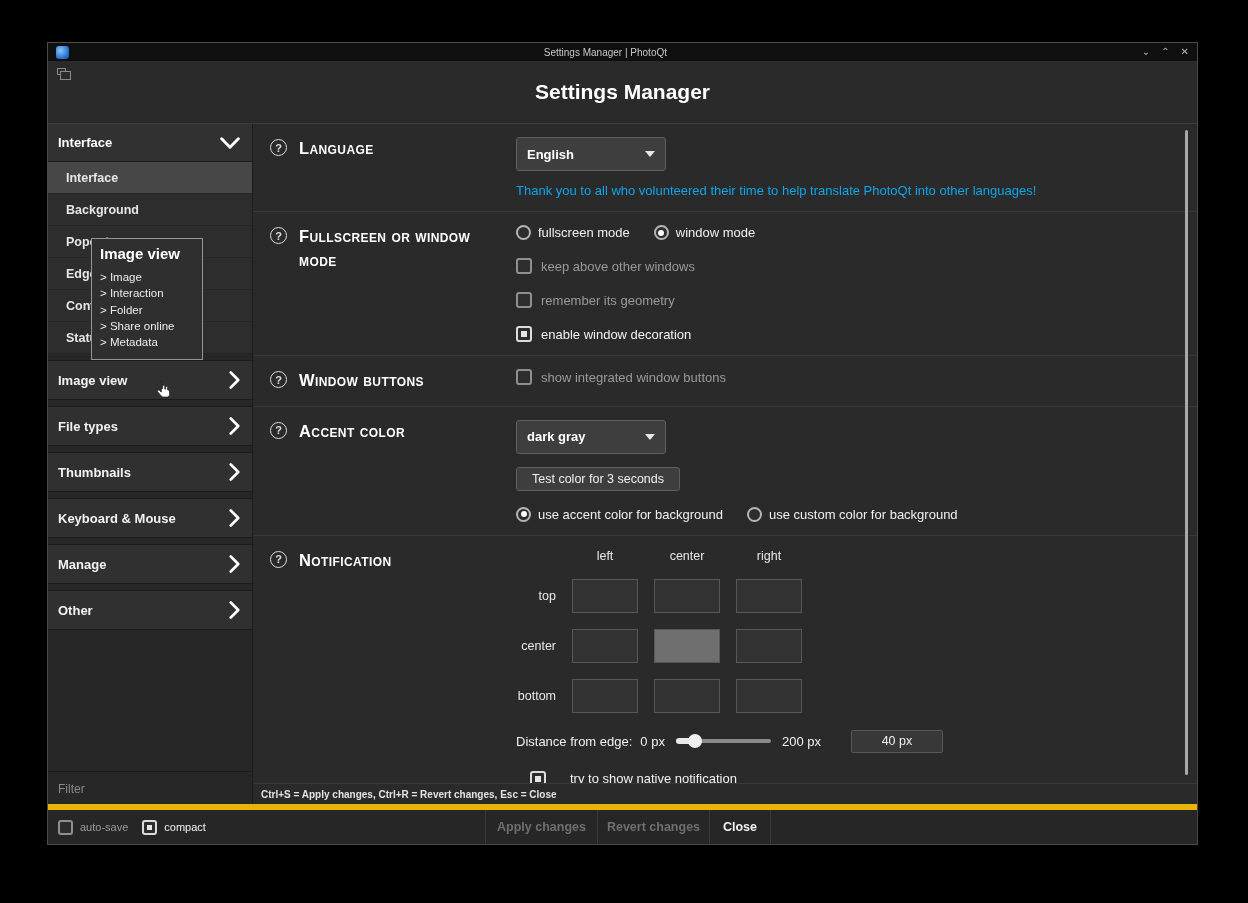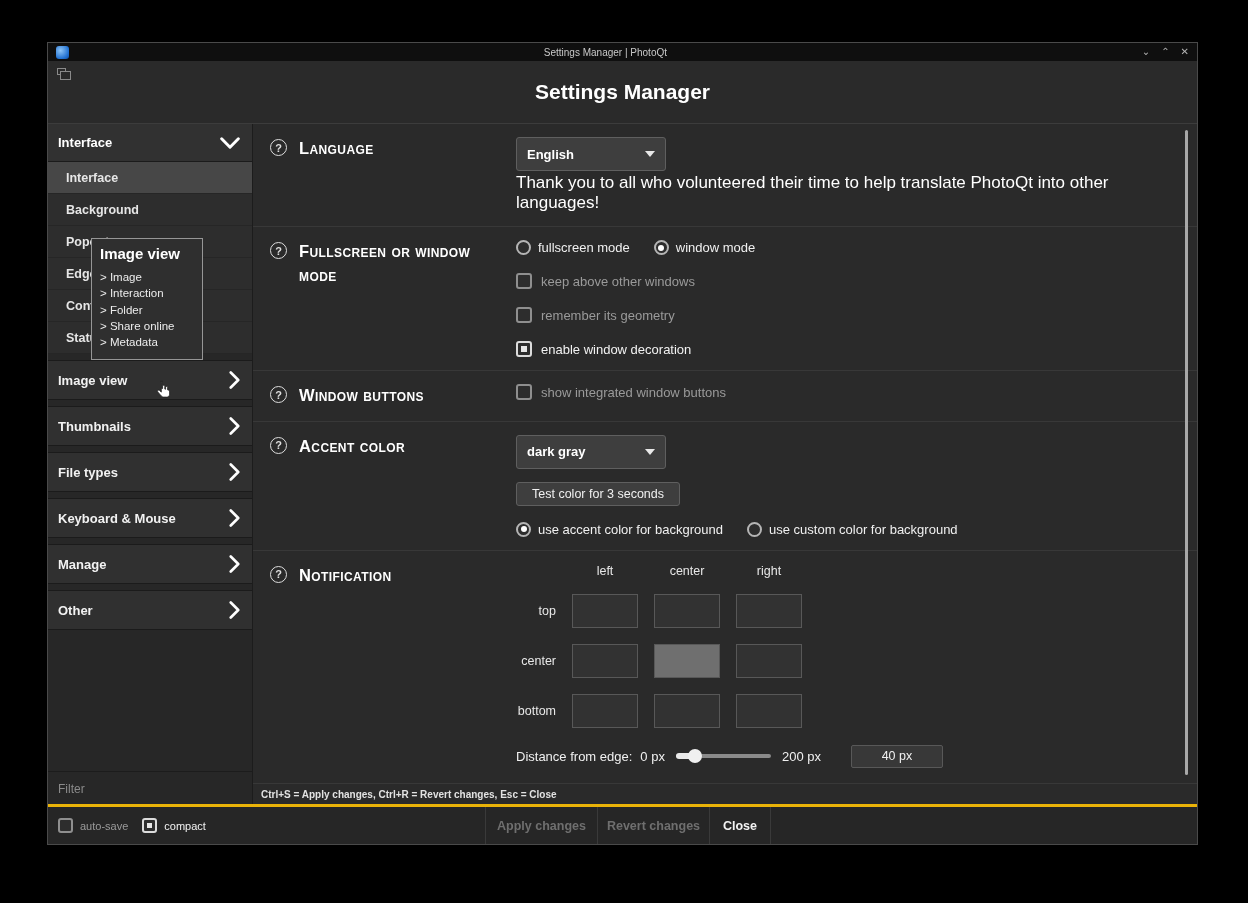--- a/index.html
+++ b/index.html
@@ -59,21 +59,21 @@
   .sec-title { width:195px; font-variant:small-caps; font-weight:bold; font-size:16.5px;
                letter-spacing:.4px; color:#fff; line-height:1.45; }
   .sec-body { flex:1; min-width:0; }
 
   .select { width:150px; height:29px; background:#3e3e3e; border:1px solid #5f5f5f; border-radius:3px;
             display:flex; align-items:center; justify-content:space-between; padding:16px 10px;
             font-size:13px; font-weight:bold; color:#fff; cursor:default; }
   .caret { width:0; height:0; border-left:5px solid transparent; border-right:5px solid transparent;
            border-top:6px solid #e8e8e8; }
 
-  .note { margin-top:2px; font-size:17px; color:#ffffff; }
+  .note { margin-top:12px; font-size:13px; color:#0ea5e9; }
 
   .radio-row { display:flex; gap:24px; align-items:center; }
   .radio-item { display:flex; align-items:center; gap:7px; }
   .radio { width:15px; height:15px; border:2px solid #b5b5b5; border-radius:50%; position:relative; background:#2d2d2d; }
   .on > .radio::after { content:""; position:absolute; inset:2.5px; border-radius:50%; background:#fff; }
   .radio-label { font-size:13px; color:#f0f0f0; }
 
   .check-row { display:flex; align-items:center; gap:9px; margin-top:18px; }
   .check-row:first-child { margin-top:0; }
   .checkbox { width:16px; height:16px; flex:0 0 auto; border:2px solid #8f8f8f; border-radius:3px;
@@ -108,21 +108,21 @@
              font-size:12.5px; color:#f0f0f0; }
   .native-row { margin-left:14px;gap:24px; }
 
   .hintbar { height:21px; flex:0 0 auto; border-top:1px solid #383838; display:flex; align-items:center;
              padding-left:8px; font-size:10px; font-weight:bold; color:#e2e2e2; }
 
   .scrollbar { position:absolute; right:9px; top:6px; width:3px; height:645px;
                background:#a8a8a8; border-radius:2px; }
 
   
-  .bottombar { height:40px; flex:0 0 auto; background:#262626; border-top:3px solid #eab308;
+  .bottombar { height:40px; flex:0 0 auto; background:#262626; border-top:6px solid #eab308;
                position:relative; display:flex; align-items:center; padding-left:10px; gap:14px; }
   .bb-check { display:flex; align-items:center; gap:7px; margin-top:0; }
   .bb-check .checkbox { width:15px; height:15px; }
   .bb-check .check-label { font-size:11px; }
   .bb-buttons { position:absolute; left:437px; top:0; bottom:0; display:flex; align-items:stretch; }
   .bb-cell { width:112px; display:flex; align-items:center; justify-content:center;
              border-left:1px solid #3a3a3a; font-size:12.5px; font-weight:bold; color:#6f6f6f; cursor:default; }
   .bb-cell.on { color:#f2f2f2; }
   .bb-cell.close-cell { width:62px; border-right:1px solid #3a3a3a; }
 
@@ -182,27 +182,27 @@
           <span>Statusinfo</span>
         </div>
 
       <div class="cat-row">
         <span class="lbl">Image view</span>
         <svg width="11" height="18" viewBox="0 0 14 24">
             <polyline points="2,2 12,12 2,22" fill="none" stroke="#ffffff" stroke-width="3.5" stroke-linecap="round" stroke-linejoin="round"></polyline>
           </svg>
       </div>
       <div class="cat-row">
+        <span class="lbl">File types</span>
+        <svg width="11" height="18" viewBox="0 0 14 24">
+            <polyline points="2,2 12,12 2,22" fill="none" stroke="#ffffff" stroke-width="3.5" stroke-linecap="round" stroke-linejoin="round"></polyline>
+          </svg>
+      </div>
+      <div class="cat-row">
         <span class="lbl">Thumbnails</span>
-        <svg width="11" height="18" viewBox="0 0 14 24">
-            <polyline points="2,2 12,12 2,22" fill="none" stroke="#ffffff" stroke-width="3.5" stroke-linecap="round" stroke-linejoin="round"></polyline>
-          </svg>
-      </div>
-      <div class="cat-row">
-        <span class="lbl">File types</span>
         <svg width="11" height="18" viewBox="0 0 14 24">
             <polyline points="2,2 12,12 2,22" fill="none" stroke="#ffffff" stroke-width="3.5" stroke-linecap="round" stroke-linejoin="round"></polyline>
           </svg>
       </div>
       <div class="cat-row">
         <span class="lbl">Keyboard &amp; Mouse</span>
         <svg width="11" height="18" viewBox="0 0 14 24">
             <polyline points="2,2 12,12 2,22" fill="none" stroke="#ffffff" stroke-width="3.5" stroke-linecap="round" stroke-linejoin="round"></polyline>
           </svg>
       </div>

